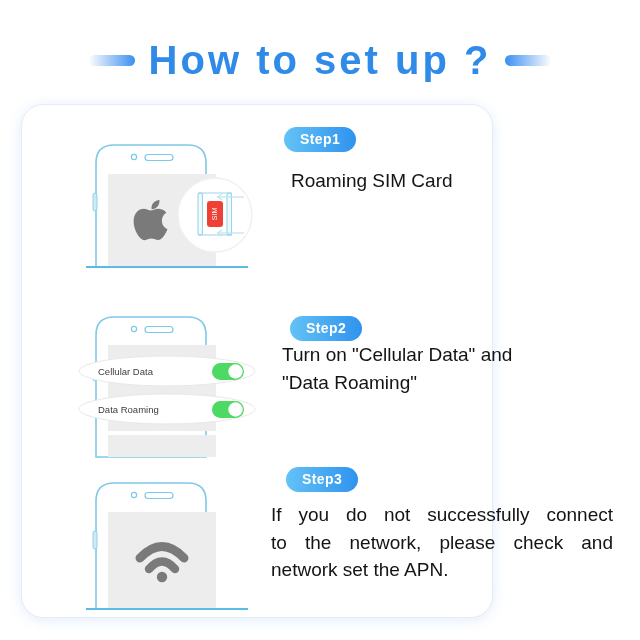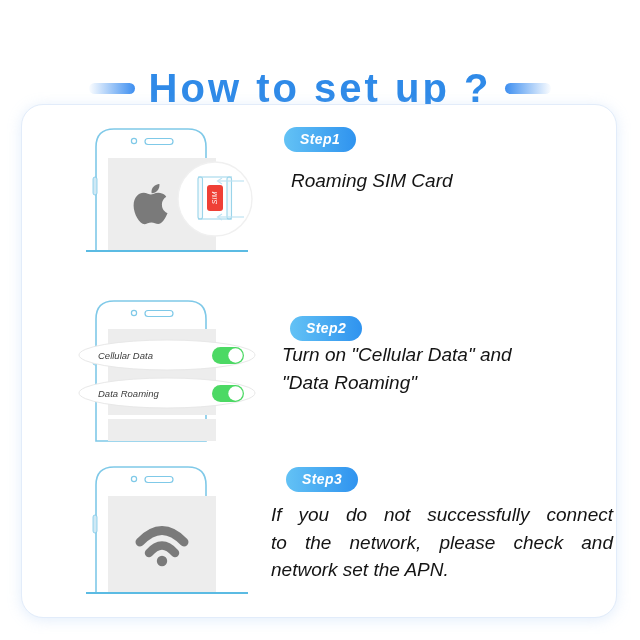--- a/index.html
+++ b/index.html
@@ -19,21 +19,20 @@
   .title-row {
     position: absolute;
     top: 30px;
     left: 0;
     width: 640px;
     height: 60px;
     display: flex;
     align-items: center;
     justify-content: center;
     gap: 14px;
-    margin-top: 28px;
   }
   .dash {
     width: 46px;
     height: 11px;
     border-radius: 6px;
   }
   .dash-left {
     background: linear-gradient(to right, rgba(56,140,240,0.02), #3d8ef0);
   }
   .dash-right {
@@ -46,44 +45,43 @@
     letter-spacing: 3px;
     white-space: nowrap;
     line-height: 1;
   }
 
   
   .card {
     position: absolute;
     left: 21px;
     top: 104px;
-    width: 596px;
+    width: 472px;
     height: 514px;
     background: #ffffff;
     border: 1px solid #e2ecfa;
     border-radius: 22px;
     box-shadow: 0 2px 14px rgba(150,190,240,0.28);
     box-sizing: border-box;
-    font-style: italic;
   }
 
   
   .step {
     position: absolute;
     left: 0;
     width: 596px;
   }
   #step-1 { top: 14px;  height: 170px; }
   #step-2 { top: 188px; height: 160px; }
   #step-3 { top: 352px; height: 158px; }
 
   .illus {
     position: absolute;
     left: 50px;
-    top: 0;
+    top: 16px;
     width: 190px;
     height: 100%;
   }
   .content {
     position: absolute;
     left: 240px;
     top: 0;
     width: 350px;
     height: 100%;
   }

